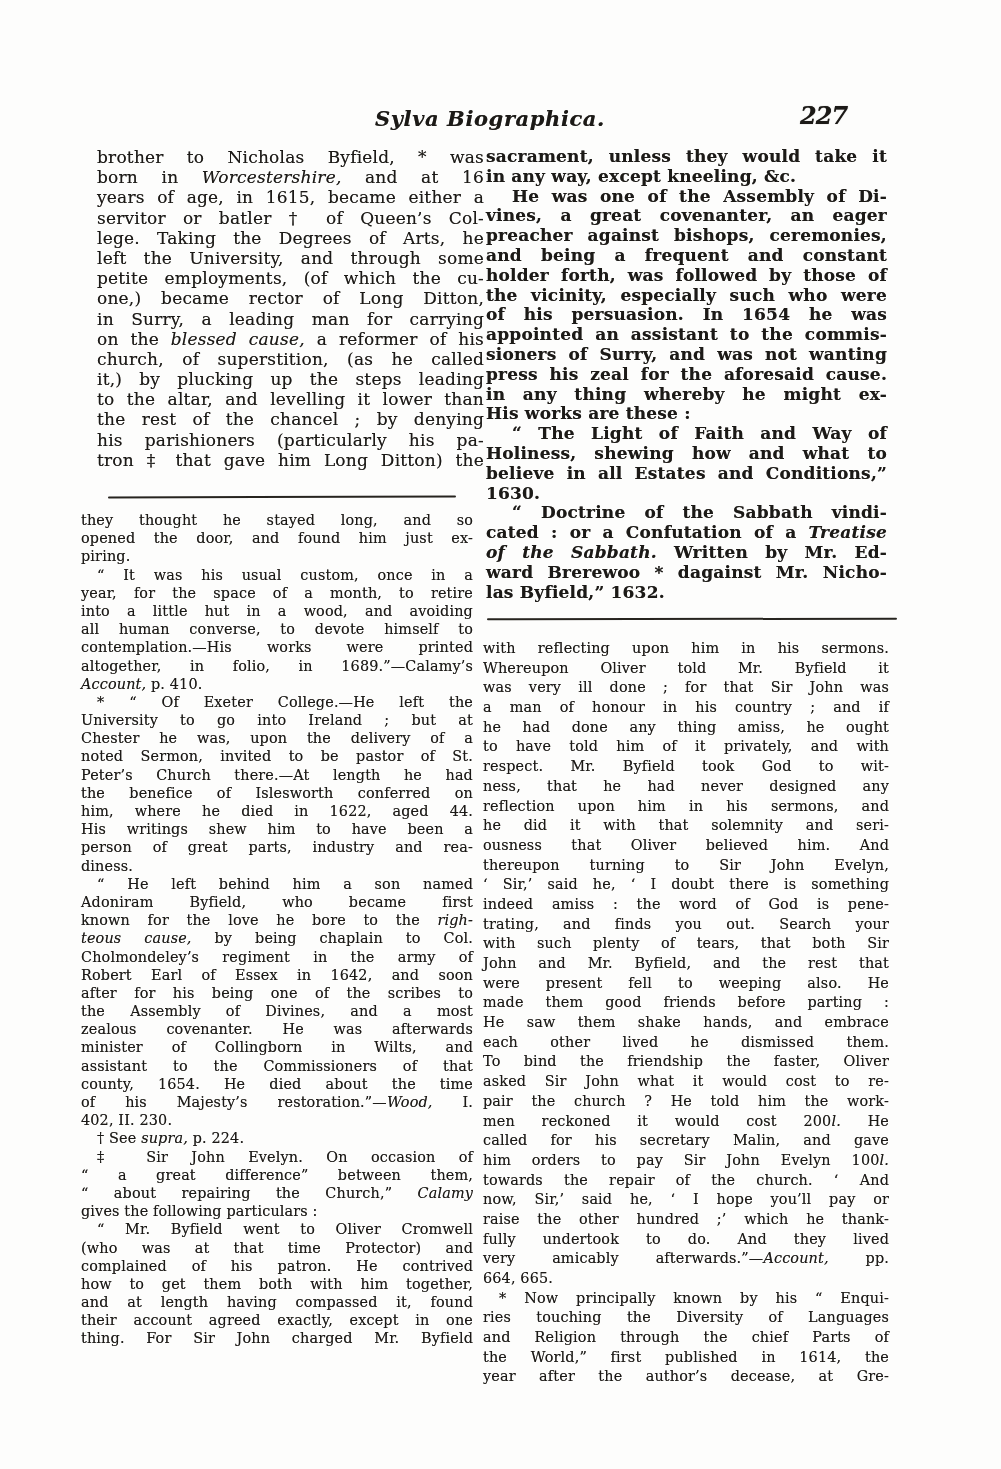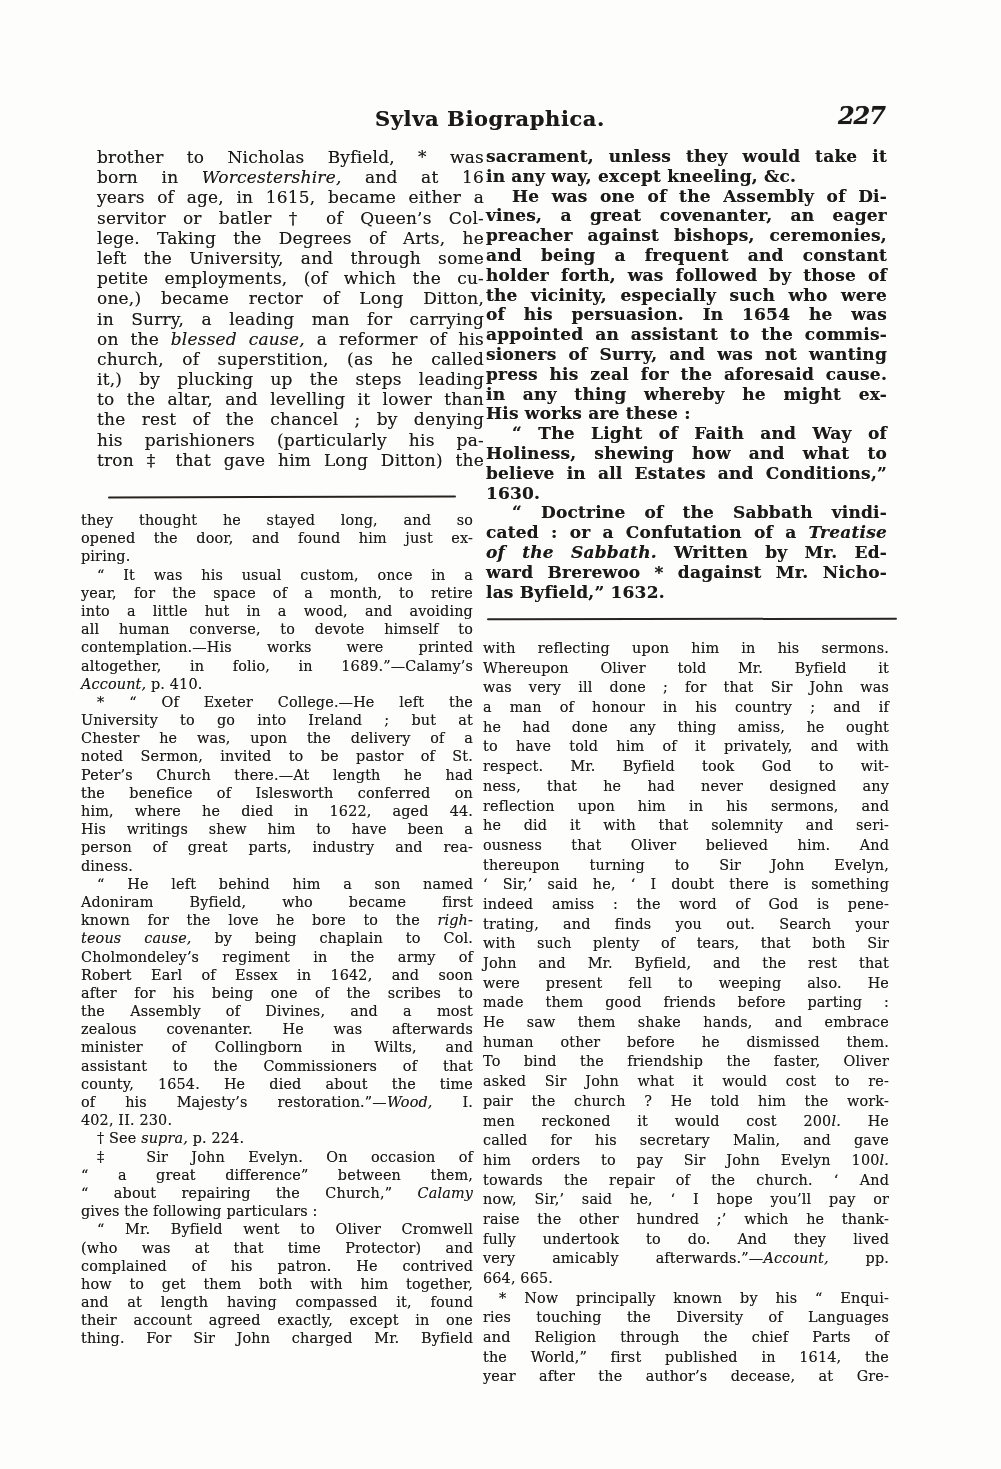--- a/index.html
+++ b/index.html
@@ -13,28 +13,29 @@
     font-family: "DejaVu Serif", "Liberation Serif", serif;
     overflow: hidden;
   }
   .page * { box-sizing: border-box; }
 
   .running-title {
     position: absolute;
     left: 95px; top: 106px; width: 790px;
     text-align: center;
     font-size: 21px;
+    font-style: italic;
     font-weight: bold;
     letter-spacing: 0.6px;
     text-shadow: 0 0 0.6px rgba(25,22,18,0.6);
   }
   .page-number {
     position: absolute;
     left: 800px; top: 101px; width: 85px;
-    text-align: right;
+    text-align: left;
     font-size: 24px;
     font-weight: bold;
     font-style: italic;
     letter-spacing: -1px;
     text-shadow: 0 0 0.7px rgba(25,22,18,0.7);
   }
 
   .textblock {
     position: absolute;
     text-shadow: 0 0 0.55px rgba(25,22,18,0.55);
@@ -192,21 +193,21 @@
       <div class="ln"><span>ousness that Oliver believed him. And</span></div>
       <div class="ln"><span>thereupon turning to Sir John Evelyn,</span></div>
       <div class="ln"><span>‘ Sir,’ said he, ‘ I doubt there is something</span></div>
       <div class="ln"><span>indeed amiss : the word of God is pene-</span></div>
       <div class="ln"><span>trating, and finds you out. Search your</span></div>
       <div class="ln"><span>with such plenty of tears, that both Sir</span></div>
       <div class="ln"><span>John and Mr. Byfield, and the rest that</span></div>
       <div class="ln"><span>were present fell to weeping also. He</span></div>
       <div class="ln"><span>made them good friends before parting :</span></div>
       <div class="ln"><span>He saw them shake hands, and embrace</span></div>
-      <div class="ln"><span>human other before he dismissed them.</span></div>
+      <div class="ln"><span>each other lived he dismissed them.</span></div>
       <div class="ln"><span>To bind the friendship the faster, Oliver</span></div>
       <div class="ln"><span>asked Sir John what it would cost to re-</span></div>
       <div class="ln"><span>pair the church ? He told him the work-</span></div>
       <div class="ln"><span>men reckoned it would cost 200</span><span class="i">l.</span><span> He</span></div>
       <div class="ln"><span>called for his secretary Malin, and gave</span></div>
       <div class="ln"><span>him orders to pay Sir John Evelyn 100</span><span class="i">l.</span></div>
       <div class="ln"><span>towards the repair of the church. ‘ And</span></div>
       <div class="ln"><span>now, Sir,’ said he, ‘ I hope you’ll pay or</span></div>
       <div class="ln"><span>raise the other hundred ;’ which he thank-</span></div>
       <div class="ln"><span>fully undertook to do. And they lived</span></div>

